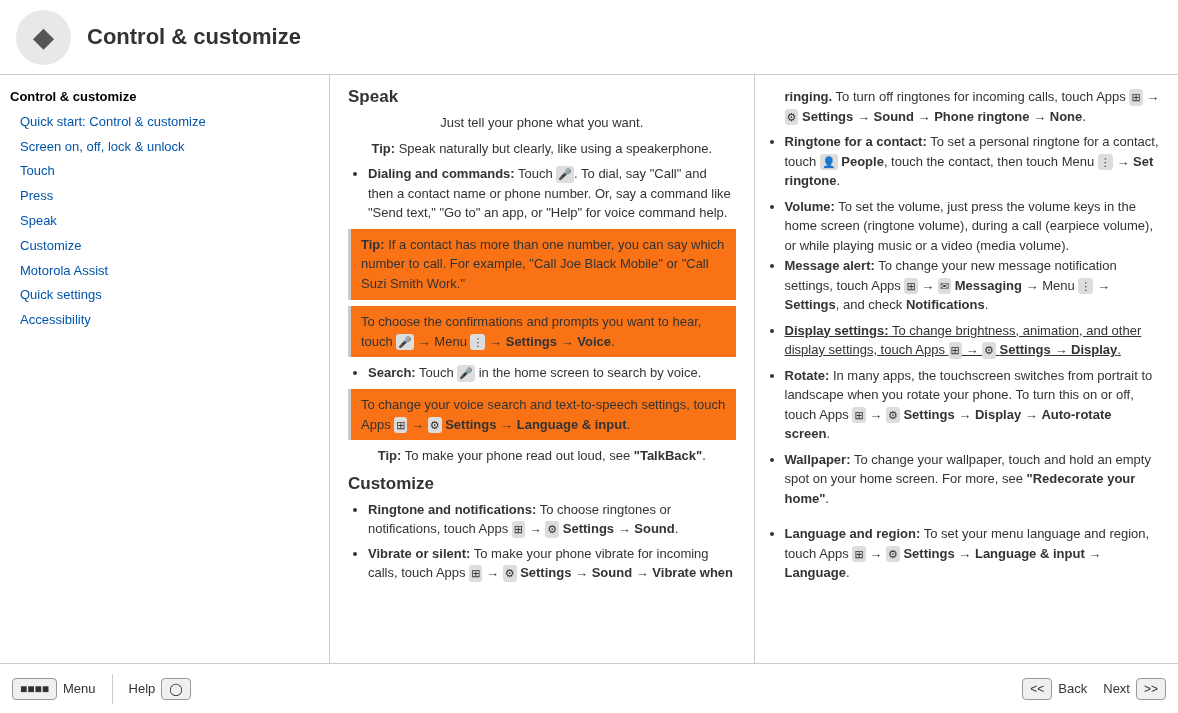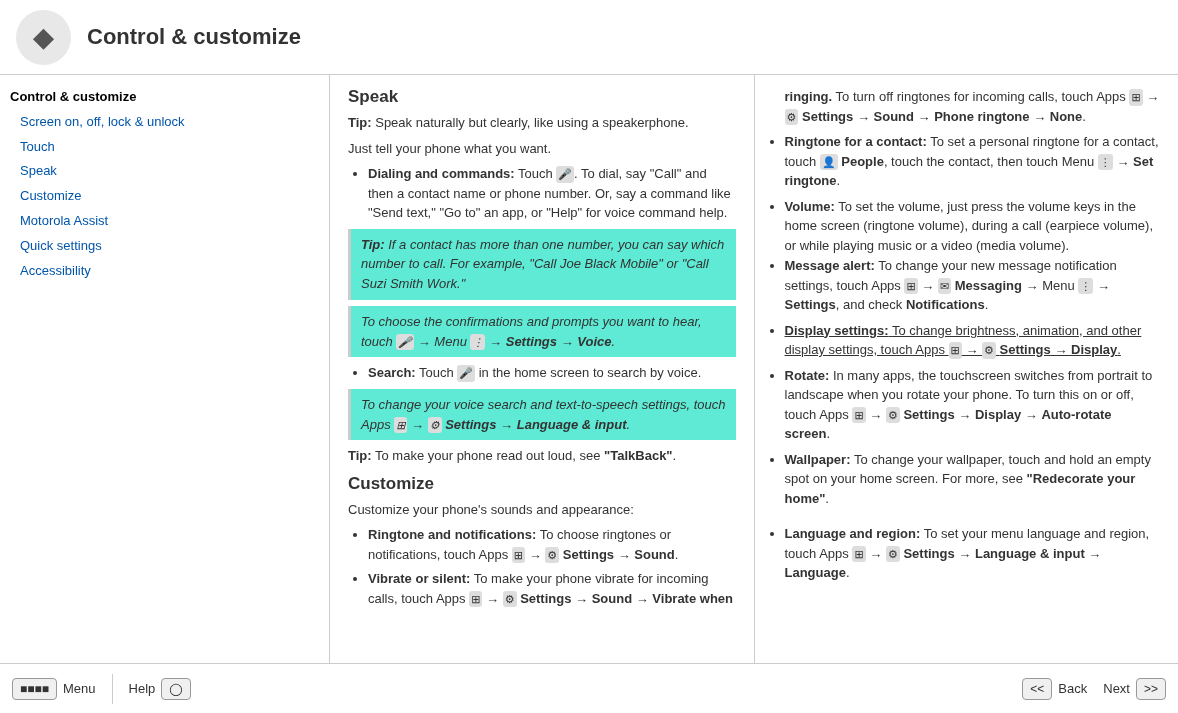--- a/index.html
+++ b/index.html
@@ -113,28 +113,27 @@
       line-height: 1.5;
       color: #333;
     }
 
     .tip-label {
       font-weight: bold;
       color: #333;
     }
 
     .tip-box {
-      background: #5eead4;
+      background: #f97316;
       border-left: 3px solid #ccc;
       padding: 6px 10px;
       margin: 6px 0;
       font-size: 12.5px;
       line-height: 1.5;
       color: #333;
-      font-style: italic;
     }
 
     ul {
       margin-left: 8px;
       margin-bottom: 6px;
     }
     ul li {
       margin-bottom: 5px;
       line-height: 1.5;
       color: #333;
@@ -191,54 +190,57 @@
       display: inline-block;
       font-size: 11px;
       background: #ddd;
       border-radius: 3px;
       padding: 0 2px;
     }
 
     .content-text {
       font-size: 13px;
       line-height: 1.5;
+      text-align: center;
     }
   </style>
 </head>
 <body>
 
 <div class="header">
   <div class="logo-circle">
     <span class="logo-m">◆</span>
   </div>
   <span class="header-title">Control &amp; customize</span>
 </div>
 
 <div class="main-layout">
 
   <div class="sidebar">
     <div class="sidebar-item active">Control &amp; customize</div>
+    <div class="sidebar-item sub">Quick start: Control &amp; customize</div>
     <div class="sidebar-item sub">Screen on, off, lock &amp; unlock</div>
     <div class="sidebar-item sub">Touch</div>
+    <div class="sidebar-item sub">Press</div>
     <div class="sidebar-item sub">Speak</div>
     <div class="sidebar-item sub">Customize</div>
     <div class="sidebar-item sub">Motorola Assist</div>
     <div class="sidebar-item sub">Quick settings</div>
     <div class="sidebar-item sub">Accessibility</div>
   </div>
 
   <div class="content">
 
     <div class="content-left">
       <h2>Speak</h2>
+      <p class="content-text">Just tell your phone what you want.</p>
       <p class="content-text">
         <span class="tip-label">Tip:</span>
         <span>Speak naturally but clearly, like using a speakerphone.</span>
       </p>
-      <p class="content-text">Just tell your phone what you want.</p>
 
       <ul>
         <li>
           <span class="content-text">
             <b>Dialing and commands:</b>
             <span> Touch <span class="inline-icon">🎤</span>. To dial, say "Call" and then a contact name or phone number. Or, say a command like "Send text," "Go to" an app, or "Help" for voice command help.</span>
           </span>
         </li>
       </ul>
 
@@ -263,21 +265,20 @@
         <span class="content-text">To change your voice search and text-to-speech settings, touch Apps <span class="inline-icon">⊞</span> → <span class="inline-icon">⚙</span> <b>Settings</b> → <b>Language &amp; input</b>.</span>
       </div>
 
 
       <p class="content-text">
         <span class="tip-label">Tip:</span>
         <span> To make your phone read out loud, see <b>"TalkBack"</b>.</span>
       </p>
 
       <h2 style="margin-top:8px;">Customize</h2>
-      <p class="content-text">Customize your phone's sounds and appearance:</p>
 
       <ul>
         <li>
           <span class="content-text">
             <b>Ringtone and notifications:</b>
             <span> To choose ringtones or notifications, touch Apps <span class="inline-icon">⊞</span> → <span class="inline-icon">⚙</span> <b>Settings</b> → <b>Sound</b>.</span>
           </span>
         </li>
         <li>
           <span class="content-text">

